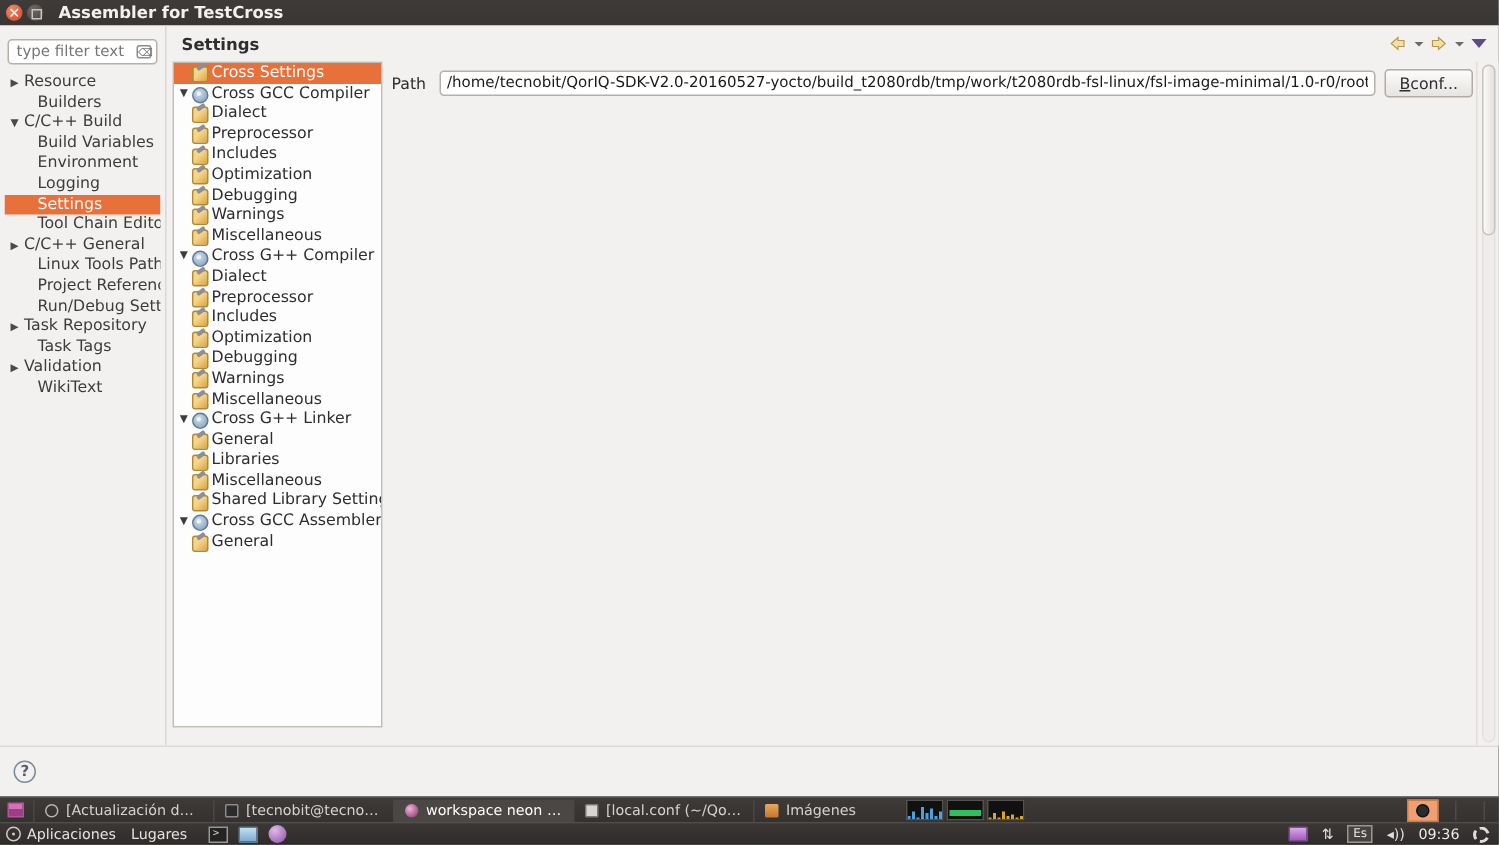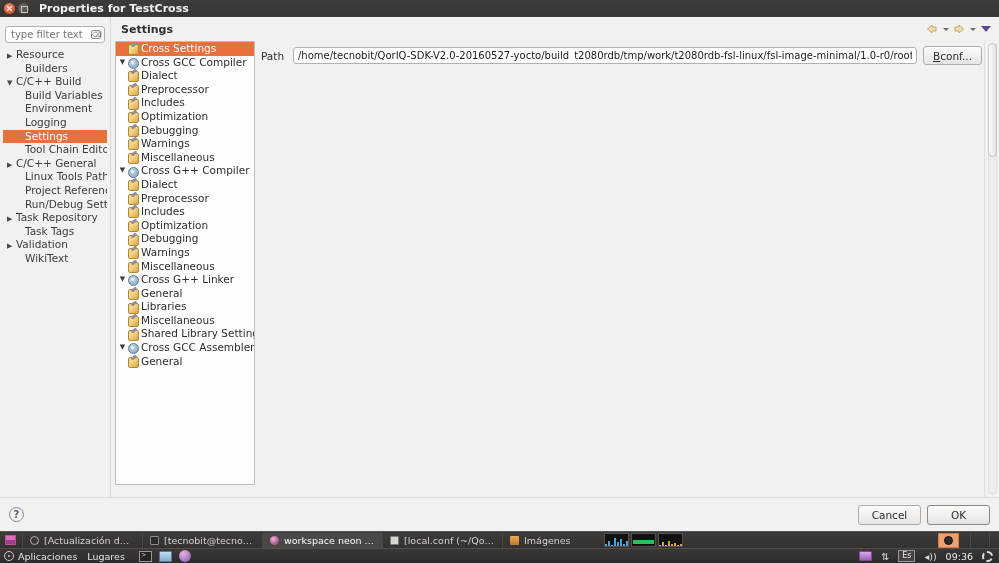--- a/index.html
+++ b/index.html
@@ -332,21 +332,21 @@
   }
 </style>
 </head>
 <body>
 
 <div id="dialog">
 
   <div id="titlebar">
     <div class="winbtn close"></div>
     <div class="winbtn max"></div>
-    <div id="window-title">Properties for TestCross</div>
+    <div id="window-title">Assembler for TestCross</div>
   </div>
 
   <div id="dialog-body">
 
     <div id="leftpane">
       <div id="filter-wrap">
         <input id="filter-input" type="text" placeholder="type filter text" style="">
         <div id="filter-clear">⌫</div>
       </div>
       <div id="nav-tree">
@@ -528,24 +528,20 @@
         <div id="rp-scroll">
           <div id="rp-track"></div>
           <div id="rp-thumb"></div>
         </div>
       </div>
     </div>
   </div>
 
   <div id="footer">
     <div id="help-icon">?</div>
-    <div id="footer-buttons">
-      <button class="btn" id="cancel-btn">Cancel</button>
-      <button class="btn" id="ok-btn">OK</button>
-    </div>
   </div>
 </div>
 
 <div id="taskbar-top">
   <div class="tb-launch"></div>
   <div id="task-list" style="display:flex;align-items:center;">
       <div class="task">
         <span class="ti updates"></span>
         <span class="tlabel">[Actualización de sof...</span>
       </div>

